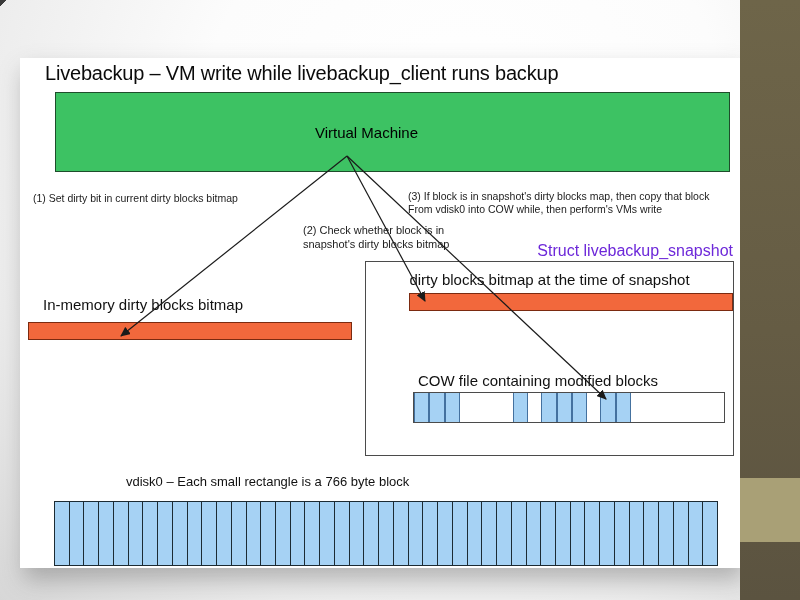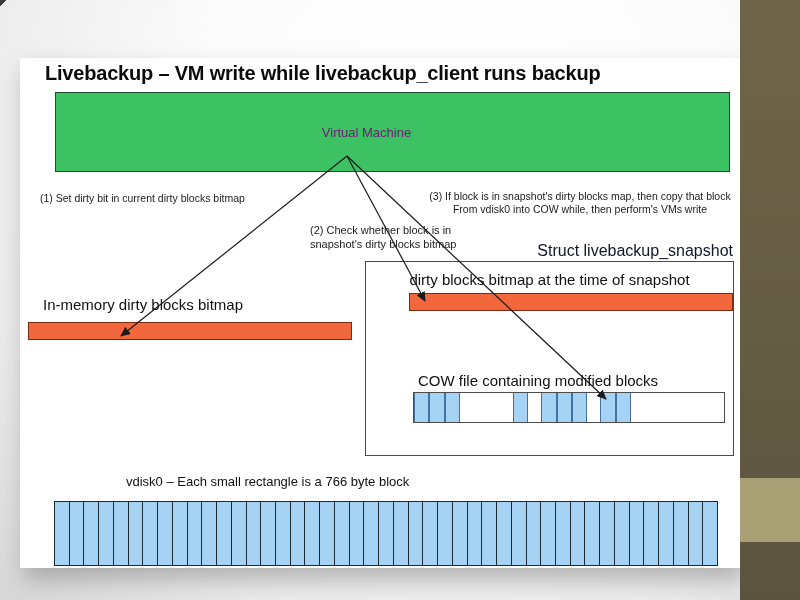--- a/index.html
+++ b/index.html
@@ -22,41 +22,41 @@
     position:absolute;left:0;top:478px;width:60px;height:64px;
   }
   
   .slide{
     position:absolute;left:20px;top:58px;width:720px;height:510px;
     background:#ffffff;z-index:1;
     box-shadow:4px 12px 22px rgba(70,70,70,0.35);
   }
   .slide-title{
     position:absolute;left:25px;top:4px;width:690px;
-    font-size:20px;font-weight:bold;color:#0b0b0b;letter-spacing:-0.2px;white-space:nowrap;
+    font-size:20px;font-weight:normal;color:#0b0b0b;letter-spacing:-0.2px;white-space:nowrap;
   }
   .vm-box{
     position:absolute;left:35px;top:34px;width:675px;height:80px;
     border:1px solid #1e4d2b;box-sizing:border-box;
     display:flex;align-items:center;justify-content:center;
   }
-  .vm-box .vm-label{font-size:13px;color:#701a75;transform:translateX(-26px);}
-  .ann{position:absolute;font-size:10.5px;color:#1c1c1c;line-height:1.25;margin-left:7px;}
+  .vm-box .vm-label{font-size:15px;color:#000000;transform:translateX(-26px);}
+  .ann{position:absolute;font-size:10.5px;color:#1c1c1c;line-height:1.25;}
   .ann-1{left:13px;top:134px;white-space:nowrap;}
   .ann-2{left:283px;top:166px;width:170px;font-size:11px;}
-  .ann-3{left:388px;top:132px;width:330px;text-align:center;}
+  .ann-3{left:388px;top:132px;width:330px;text-align:left;}
   .inmem-label{
     position:absolute;left:23px;top:238px;font-size:15px;color:#111;white-space:nowrap;
   }
   .inmem-bar{
     position:absolute;left:8px;top:264px;width:324px;height:18px;
     border:1px solid #7b2a10;box-sizing:border-box;
   }
   .struct-title{
-    position:absolute;right:7px;top:184px;font-size:16px;color:#0f172a;white-space:nowrap;
+    position:absolute;right:7px;top:184px;font-size:16px;color:#6d28d9;white-space:nowrap;
   }
   .struct-box{
     position:absolute;left:345px;top:203px;width:369px;height:195px;
     border:1px solid #4b4b4b;box-sizing:border-box;background:#fff;
   }
   .snap-bitmap-label{
     position:absolute;left:0;top:9px;width:100%;text-align:center;
     font-size:15px;color:#111;white-space:nowrap;
   }
   .snap-bitmap-bar{

